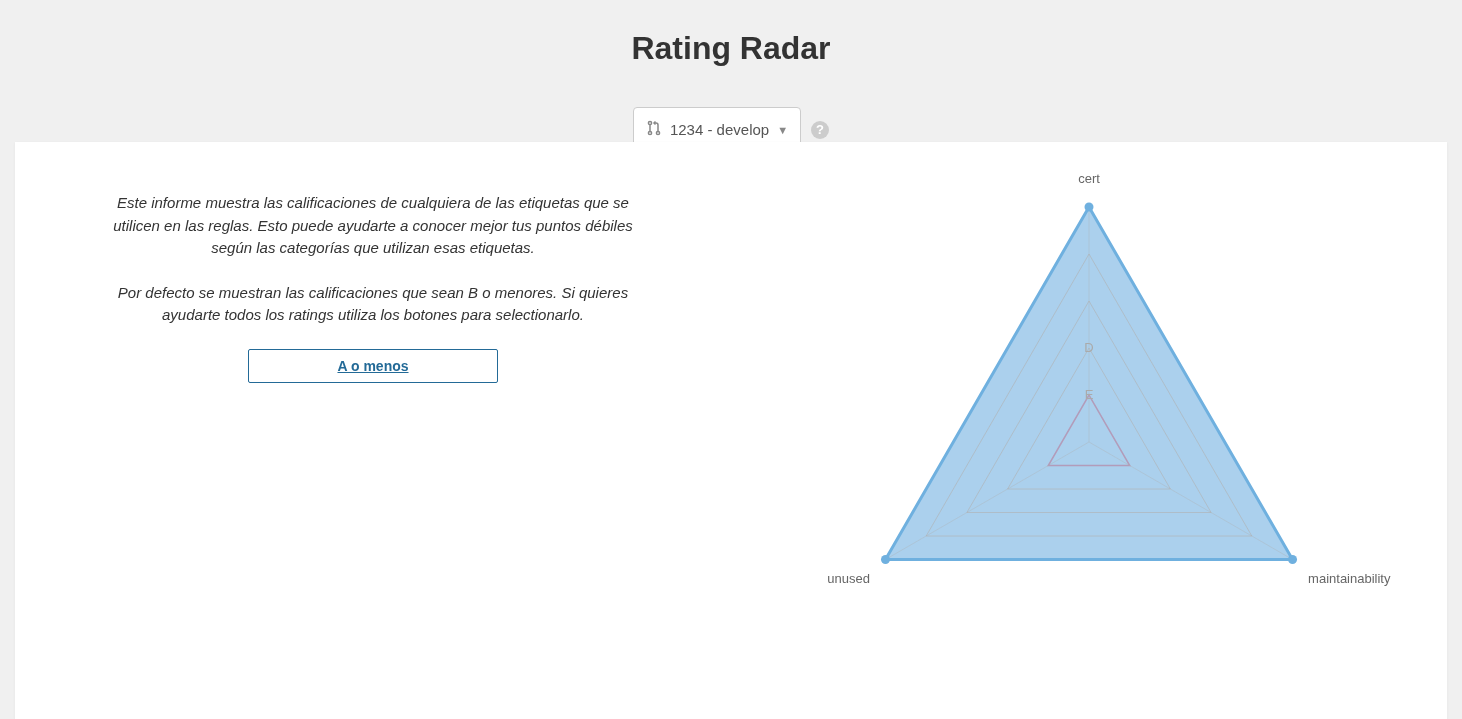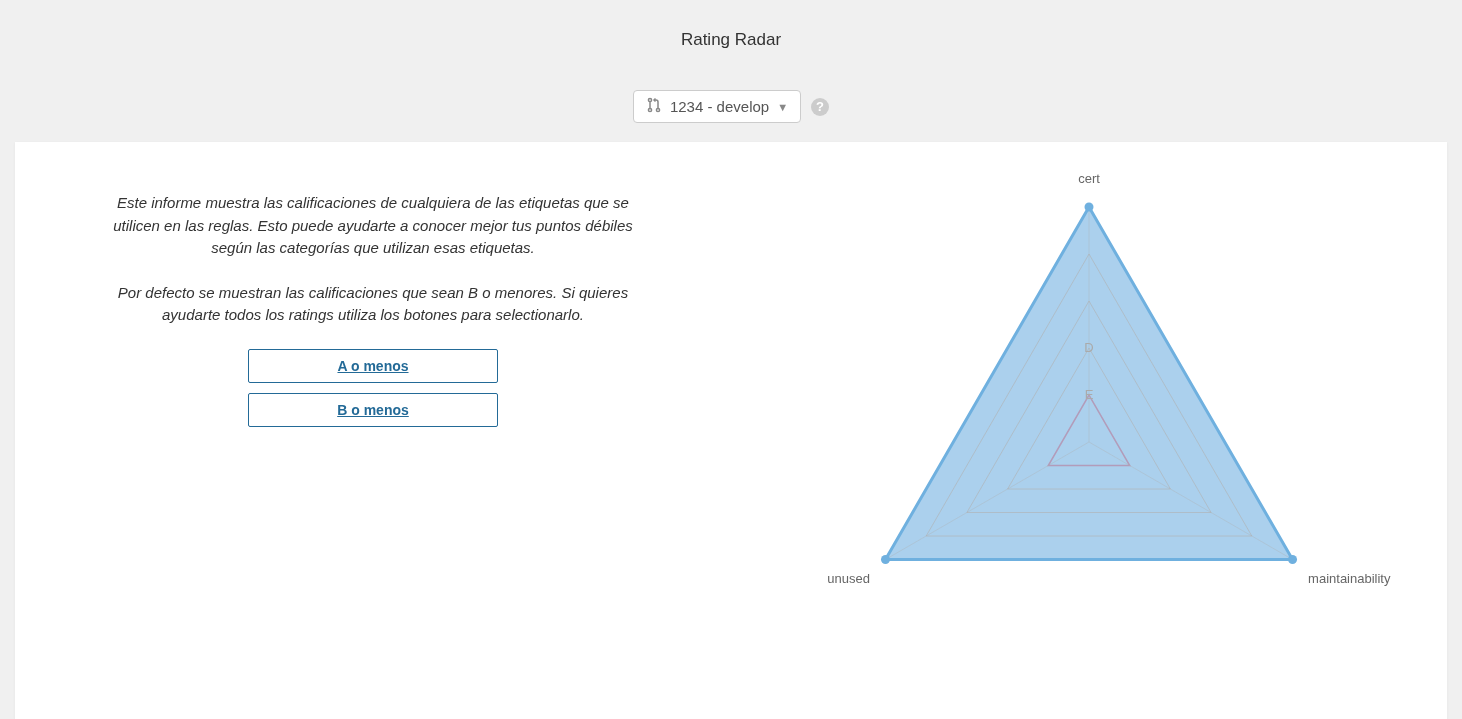--- a/index.html
+++ b/index.html
@@ -11,37 +11,37 @@
     font-family: -apple-system, BlinkMacSystemFont, "Segoe UI", Helvetica, Arial, sans-serif;
     color: #333;
     overflow: hidden;
   }
   .header {
     width: 100%;
     text-align: center;
     padding-top: 30px;
   }
   .title {
-    font-size: 17px;
+    font-size: 32px;
     color: #333;
-    font-weight: 400;
+    font-weight: 700;
     margin: 0;
   }
   .selector-row {
     margin-top: 40px;
     display: flex;
     justify-content: center;
     align-items: center;
     gap: 10px;
   }
   .branch-select {
     background: #fff;
     border: 1px solid #ccc;
     border-radius: 4px;
-    padding: 6px 12px;
+    padding: 12px 12px;
     display: inline-flex;
     align-items: center;
     gap: 8px;
     font-size: 15px;
     color: #555;
     cursor: pointer;
   }
   .branch-select .pr-icon {
     color: #888;
   }
@@ -139,21 +139,20 @@
     </div>
     <span class="help-icon">?</span>
   </div>
 </div>
 
 <div class="card">
   <div class="left-panel">
     <p class="desc">Este informe muestra las calificaciones de cualquiera de las etiquetas que se utilicen en las reglas. Esto puede ayudarte a conocer mejor tus puntos débiles según las categorías que utilizan esas etiquetas.</p>
     <p class="desc">Por defecto se muestran las calificaciones que sean B o menores. Si quieres ayudarte todos los ratings utiliza los botones para selectionarlo.</p>
     <button class="btn">A o menos</button>
-    <button class="btn">B o menos</button>
   </div>
   <div class="right-panel">
     <svg id="radar" class="radar-svg" width="680" height="560">
         <polygon points="340,65 543.5159698893431,417.49999999999994 136.48403011065696,417.5000000000001" fill="#9fcaea" fill-opacity="0.88" stroke="#6fb0df" stroke-width="3"></polygon>
         <polygon points="340,253 380.70319397786864,323.5 299.29680602213136,323.5" fill="none" stroke="#b48ead" stroke-width="1.5" stroke-opacity="0.8"></polygon>
         <polygon points="340,206 421.4063879557373,347 258.5936120442628,347" fill="none" stroke="#b0b0b0" stroke-width="1" stroke-opacity="0.6"></polygon>
         <polygon points="340,159 462.10958193360585,370.5 217.89041806639418,370.50000000000006" fill="none" stroke="#b0b0b0" stroke-width="1" stroke-opacity="0.6"></polygon>
         <polygon points="340,112 502.8127759114745,394 177.18722408852557,394.00000000000006" fill="none" stroke="#b0b0b0" stroke-width="1" stroke-opacity="0.6"></polygon>
         <polygon points="340,65 543.5159698893431,417.49999999999994 136.48403011065696,417.5000000000001" fill="none" stroke="#b0b0b0" stroke-width="1" stroke-opacity="0"></polygon>
         <line x1="340" y1="300" x2="340" y2="65" stroke="#b0b0b0" stroke-opacity="0.35" stroke-width="1"></line>

